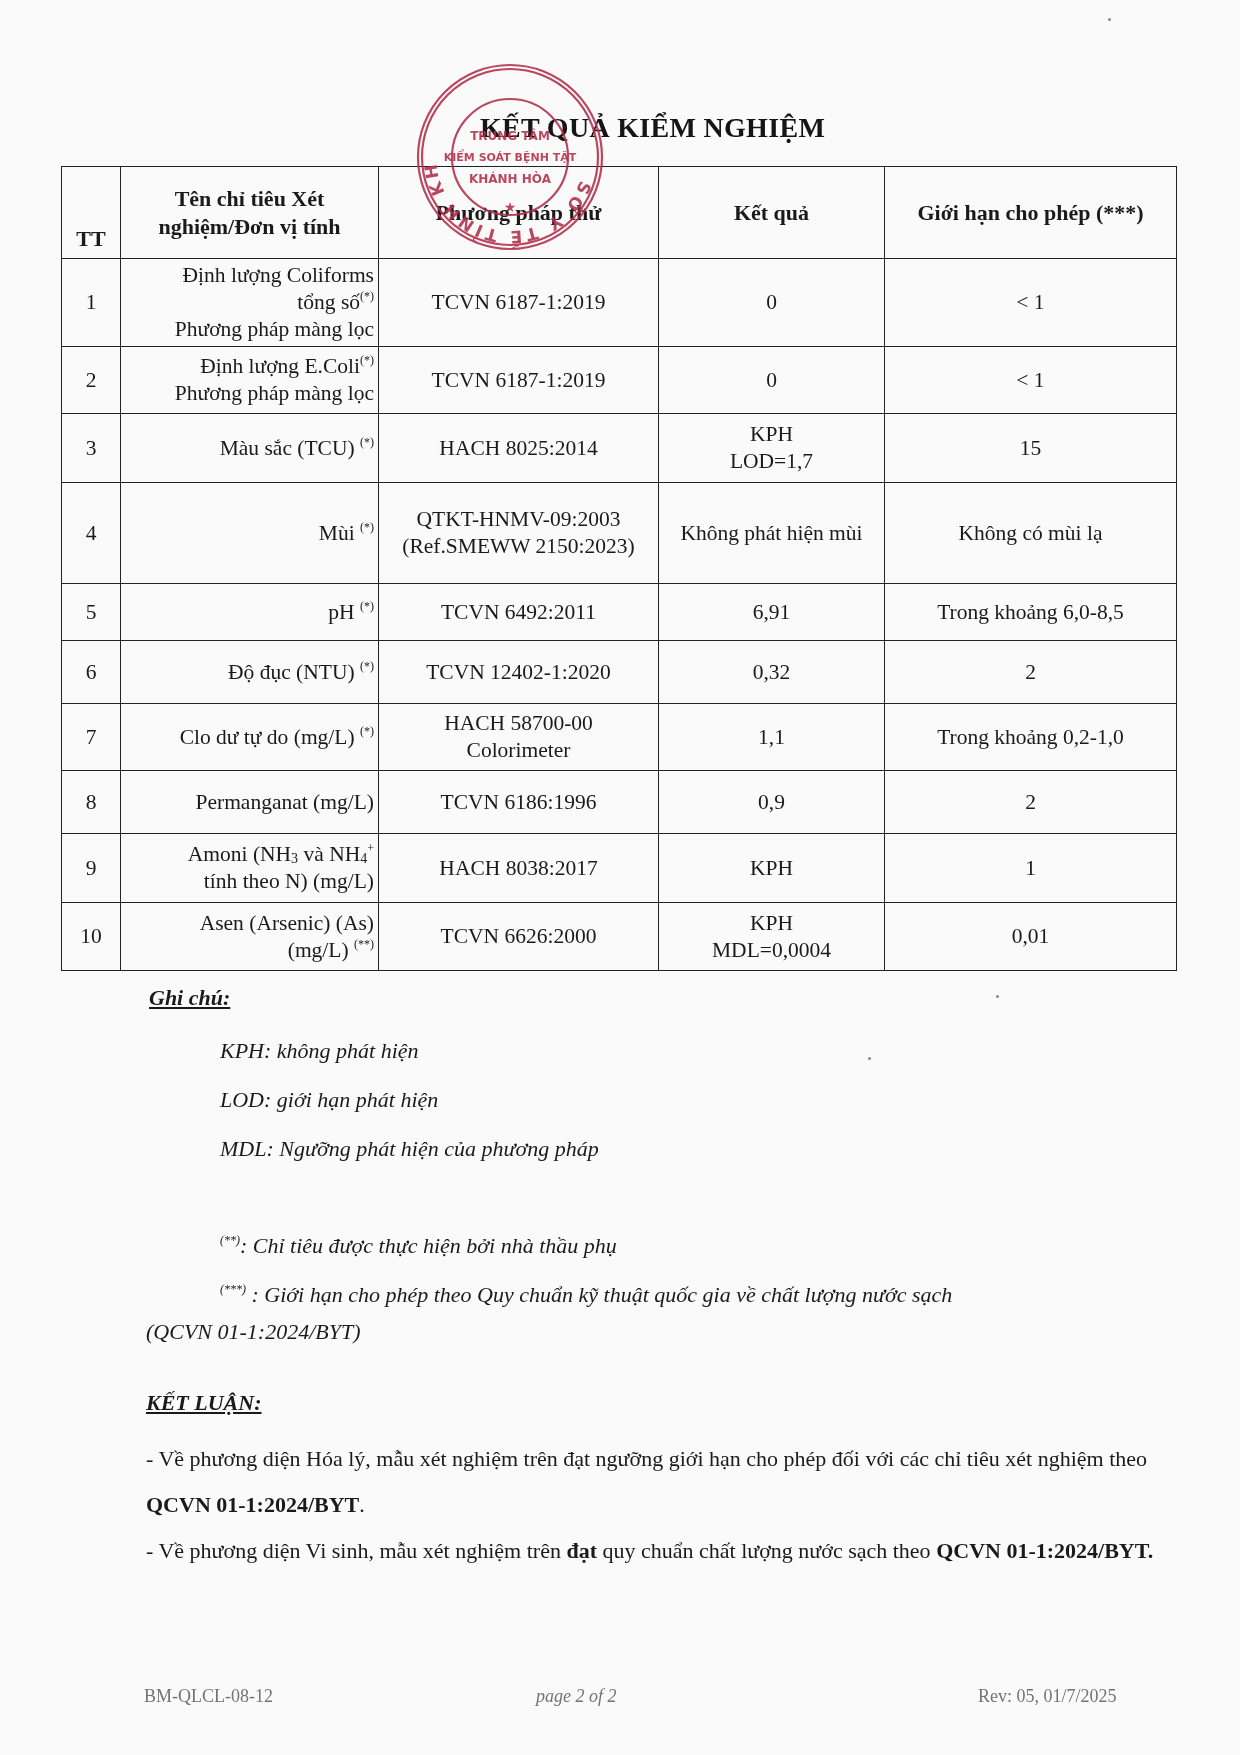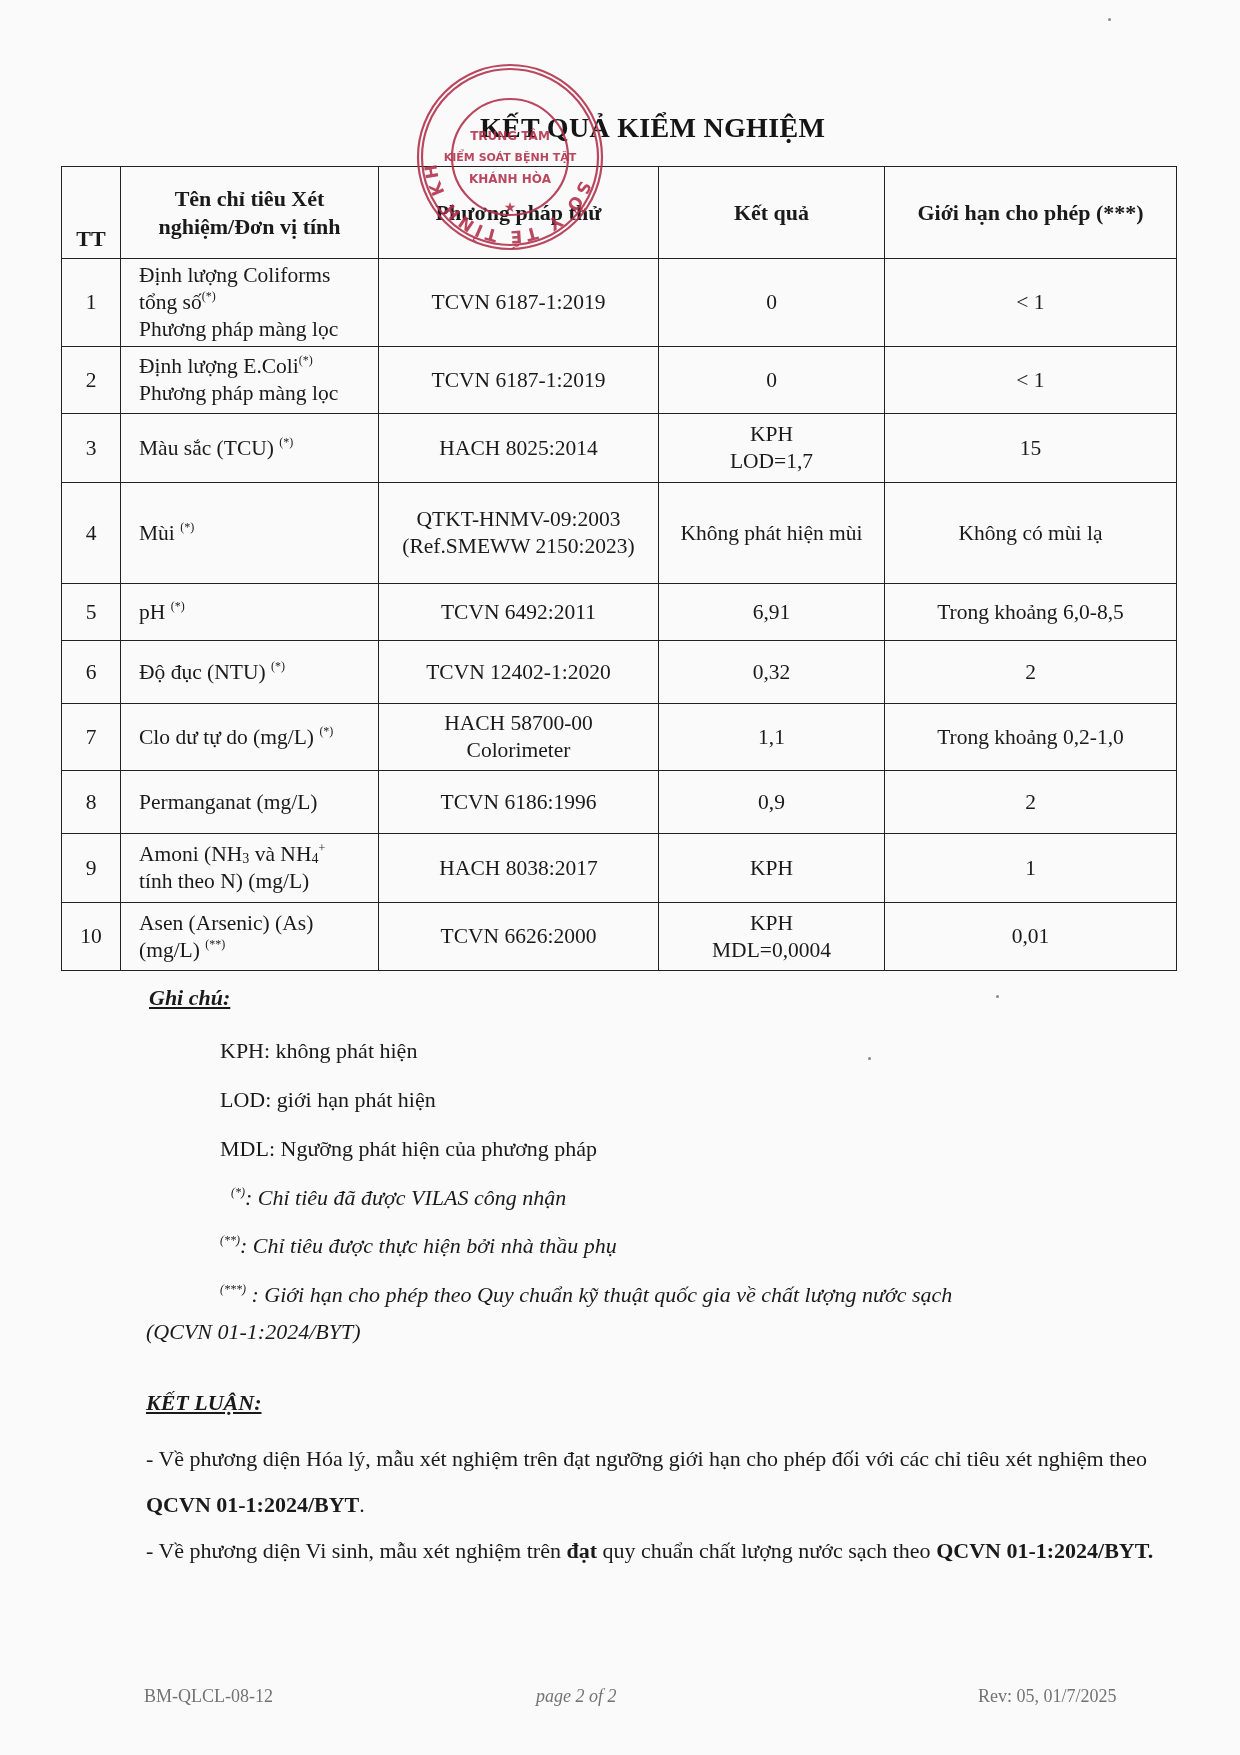--- a/index.html
+++ b/index.html
@@ -18,27 +18,27 @@
     position: absolute; left: 61px; top: 166px;
     border-collapse: collapse; table-layout: fixed; width: 1115px;
   }
   table.results td, table.results th {
     border: 1.6px solid #222;
     text-align: center; vertical-align: middle;
     font-size: 21.5px; line-height: 1.25; padding: 2px 4px;
     font-weight: normal; color: #1a1a1a;
   }
   table.results th { font-weight: bold; font-size: 22px; }
-  table.results td.name { text-align: left; padding-left: 18px; }
+  table.results td.name { text-align: right; padding-left: 10px; }
   table.results th.tt { vertical-align: bottom; padding-bottom: 6px; }
   sup { font-size: 12px; vertical-align: 9px; line-height: 0; }
   sub { font-size: 14px; vertical-align: -2px; line-height: 0; }
   .notes { position: absolute; left: 149px; top: 985px; width: 1000px; }
   .notes .h { font-size: 22px; font-weight: bold; font-style: italic; text-decoration: underline; }
-  .notes .line { position: absolute; font-size: 22px; white-space: nowrap; }
+  .notes .line { position: absolute; font-size: 22px; white-space: nowrap; font-style: italic; }
   .notes .it { font-style: italic; }
   .conclusion { position: absolute; left: 146px; top: 1390px; width: 1010px; }
   .conclusion .h { font-size: 22px; font-weight: bold; font-style: italic; text-decoration: underline; }
   .conclusion p { margin: 0; font-size: 22px; line-height: 46px; }
   .conclusion b { font-weight: bold; }
   .footer { position: absolute; top: 1686px; font-size: 18px; color: #737373; white-space: nowrap; }
   .stamp { position: absolute; left: 415px; top: 62px; width: 190px; height: 190px; pointer-events: none; }
   .speck { position: absolute; width: 3px; height: 3px; background: #888; border-radius: 50%; }
 </style>
 </head>
@@ -207,21 +207,20 @@
         <td>0,01</td>
       </tr>
     </tbody>
 </table>
 
 <div class="notes">
   <div class="h">Ghi chú:</div>
   <div class="line" style="left:71px;top:53px">KPH: không phát hiện</div>
   <div class="line" style="left:71px;top:102px">LOD: giới hạn phát hiện</div>
   <div class="line" style="left:71px;top:151px">MDL: Ngưỡng phát hiện của phương pháp</div>
-  <div class="line it" style="left:82px;top:200px"><sup>(*)</sup><span>:  Chỉ tiêu đã được VILAS công nhận</span></div>
   <div class="line it" style="left:71px;top:248px"><sup>(**)</sup><span>: Chỉ tiêu được thực hiện bởi nhà thầu phụ</span></div>
   <div class="line it" style="left:71px;top:297px"><sup>(***)</sup><span> : Giới hạn cho phép theo Quy chuẩn kỹ thuật quốc gia về chất lượng nước sạch</span></div>
   <div class="line it" style="left:-3px;top:334px">(QCVN 01-1:2024/BYT)</div>
 </div>
 
 <div class="conclusion">
   <div class="h" style="margin-bottom:20px">KẾT LUẬN:</div>
   <p><span>- Về phương diện Hóa lý, mẫu xét nghiệm trên đạt ngưỡng giới hạn cho phép đối với các chỉ tiêu xét nghiệm theo </span><b>QCVN 01-1:2024/BYT</b><span>.</span></p>
   <p><span>- Về phương diện Vi sinh, mẫu xét nghiệm trên </span><b>đạt</b><span> quy chuẩn chất lượng nước sạch theo </span><b>QCVN 01-1:2024/BYT.</b></p>
 </div>

